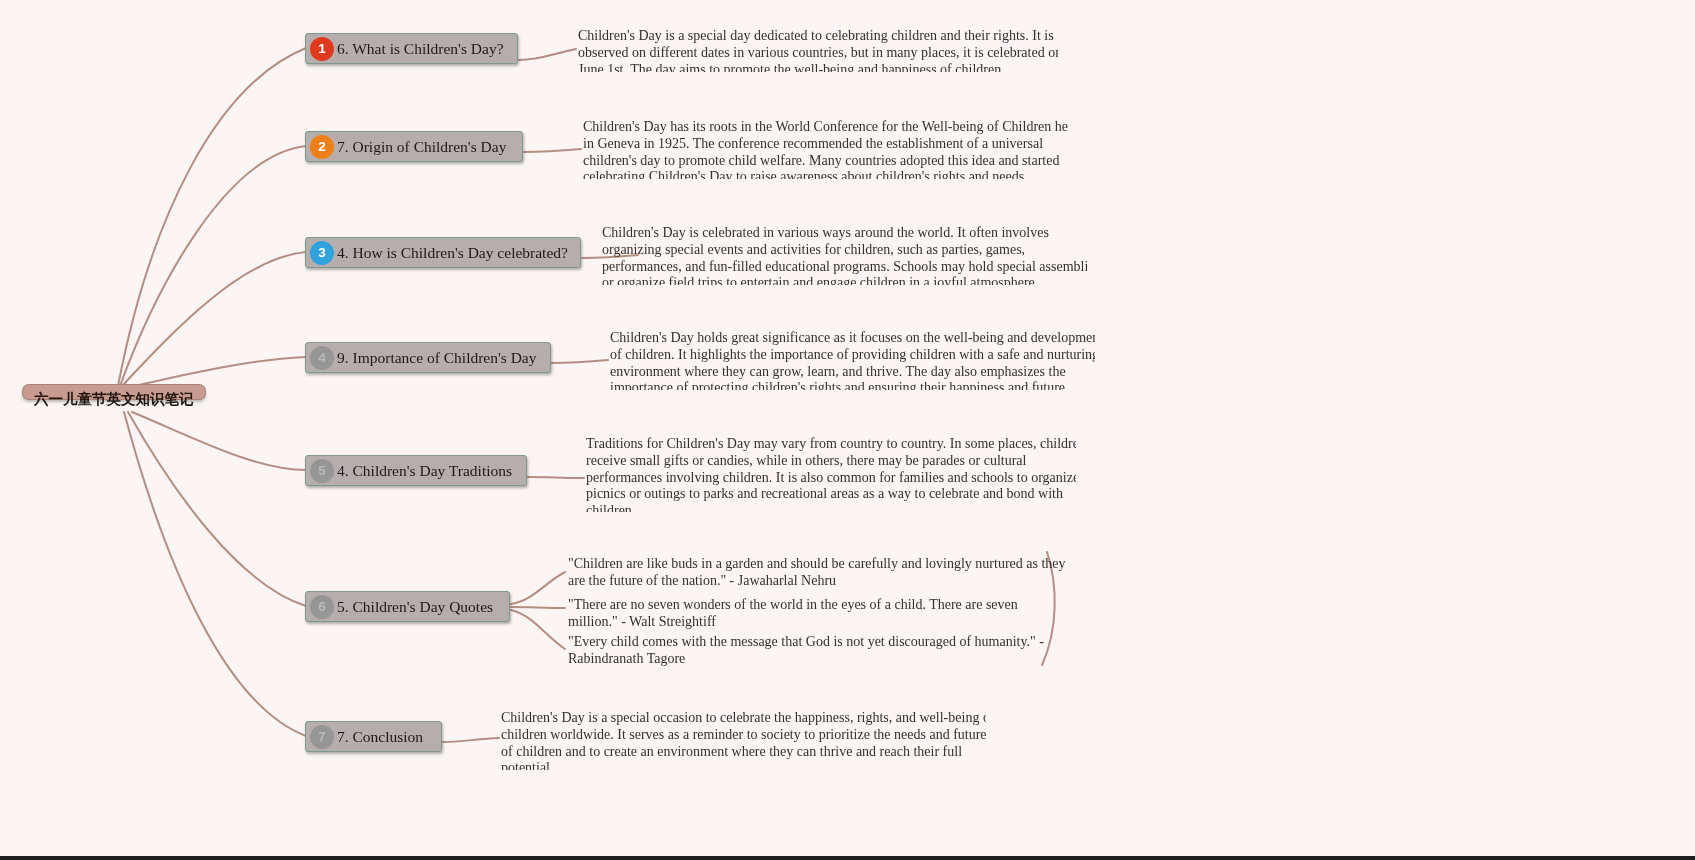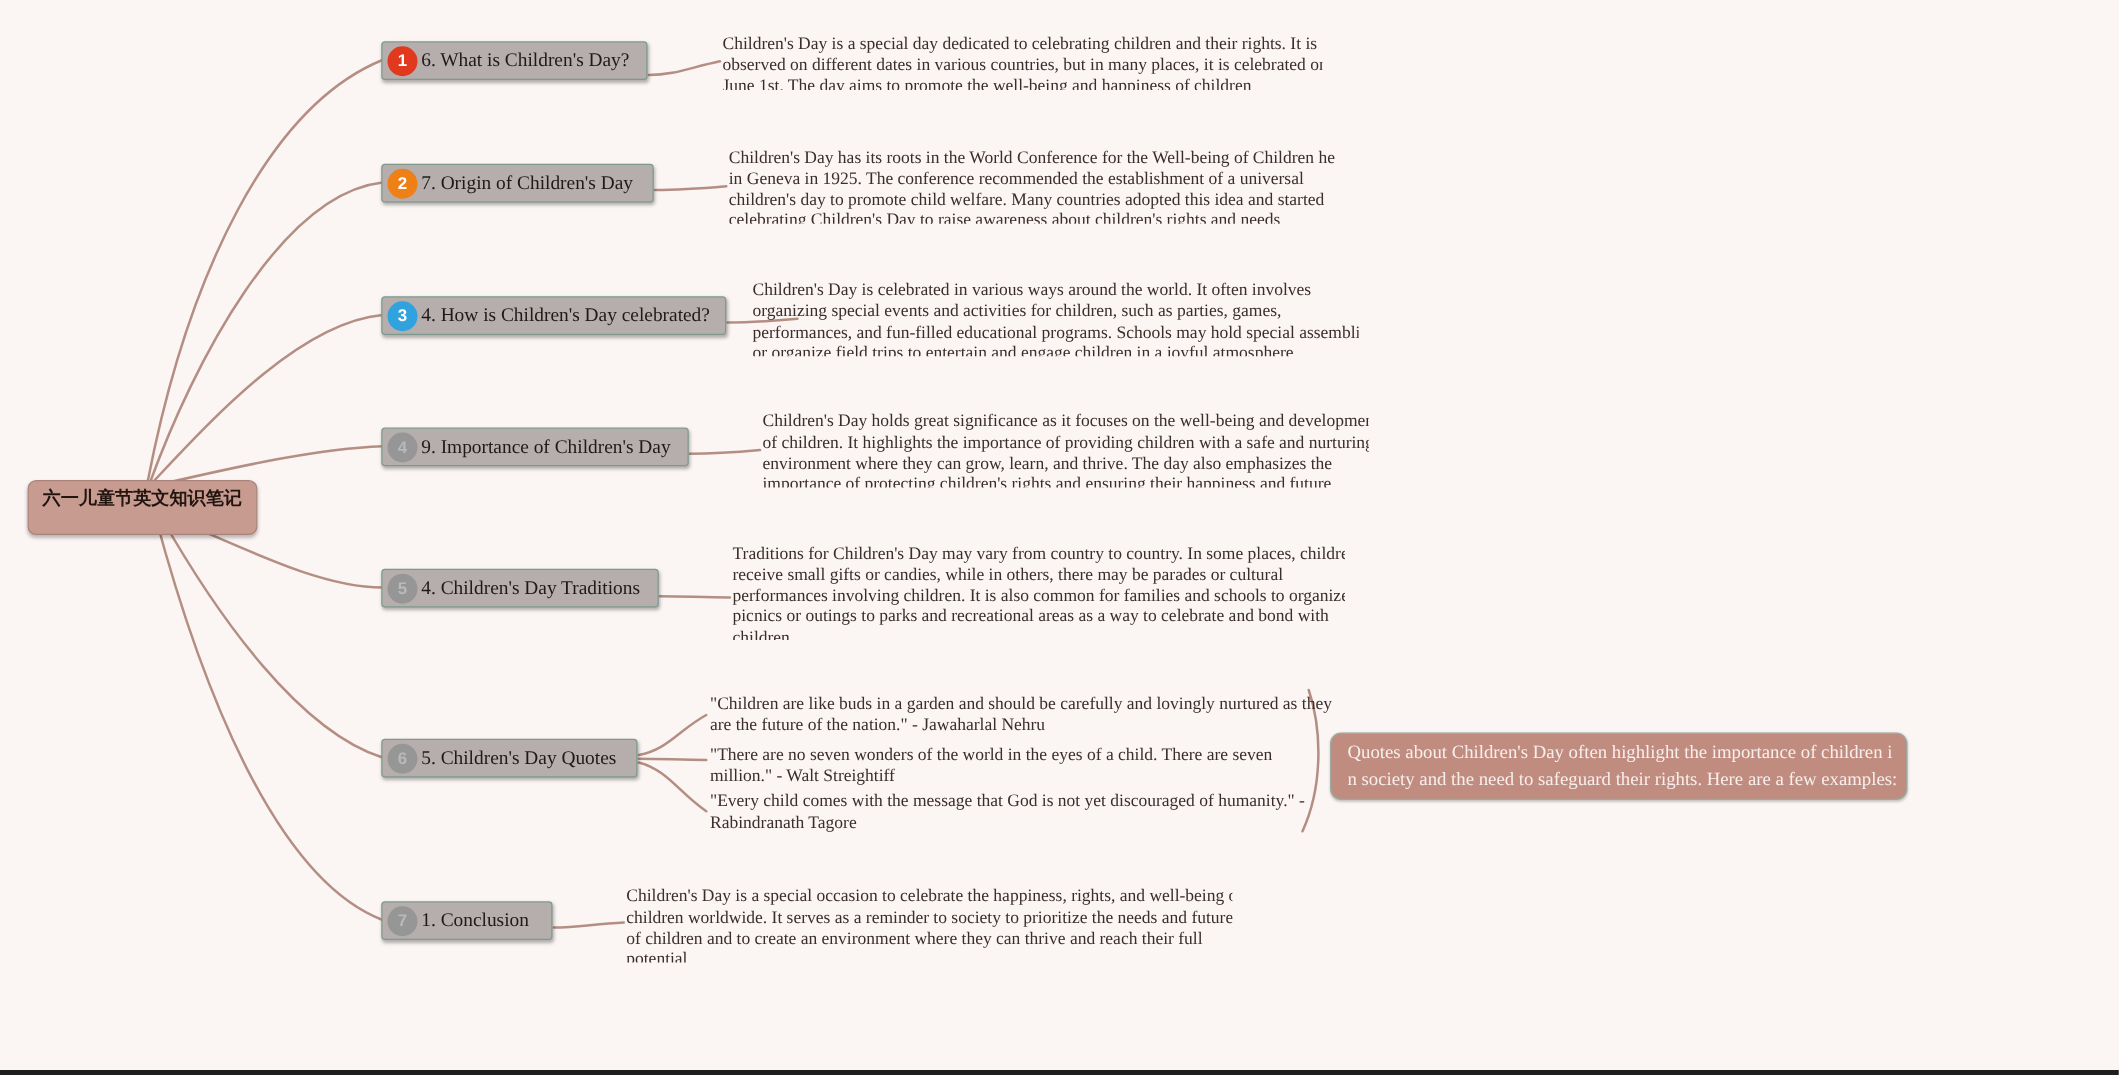--- a/index.html
+++ b/index.html
@@ -6,21 +6,21 @@
   body{
     width:1695px;height:860px;position:relative;overflow:hidden;
     background:var(--page-bg,#fbf5f4);
     font-family:"Liberation Serif", serif;
   }
   #canvas{position:absolute;inset:0;width:1695px;height:860px;}
   svg.connectors{position:absolute;left:0;top:0;pointer-events:none;}
   svg.connectors path{stroke:var(--connector,#b48e82);stroke-width:2;fill:none;stroke-linecap:round;}
 
   .root-node{
-    position:absolute;left:22px;top:384px;height:44px;line-height:28px;
+    position:absolute;left:22px;top:384px;height:16px;line-height:28px;
     background:var(--root-bg,#c79b90);color:var(--root-text,#221510);
     border:1px solid rgba(0,0,0,0.15);border-radius:7px;
     padding:0 11px;font-family:"Liberation Sans",sans-serif;
     font-size:14.5px;font-weight:bold;box-sizing:border-box;
     box-shadow:0 2px 3px rgba(0,0,0,0.25);white-space:nowrap;
   }
   .node{
     position:absolute;height:31px;line-height:29px;box-sizing:border-box;
     background:var(--node-bg,#b5aeac);border:1px solid var(--node-border,#7d9a8c);
     border-radius:3px;color:var(--node-text,#1f1a17);
@@ -130,26 +130,24 @@
   <div class="node" style="left:305px;top:591px;width:205px">
     <span class="badge" style="background-color: rgb(150, 150, 150); color: rgb(185, 185, 185);">6</span>
     <span>5. Children's Day Quotes</span>
   </div>
   <div class="quote" style="left:568px;top:556px">"Children are like buds in a garden and should be carefully and lovingly nurtured as they
 are the future of the nation." - Jawaharlal Nehru</div>
   <div class="quote" style="left:568px;top:597px">"There are no seven wonders of the world in the eyes of a child. There are seven
 million." - Walt Streightiff</div>
   <div class="quote" style="left:568px;top:634px">"Every child comes with the message that God is not yet discouraged of humanity." -
 Rabindranath Tagore</div>
-  <div class="callout">Quotes about Children's Day often highlight the importance of children i
-n society and the need to safeguard their rights. Here are a few examples:</div>
 
   <div class="node" style="left:305px;top:721px;width:137px">
     <span class="badge" style="background-color: rgb(150, 150, 150); color: rgb(185, 185, 185);">7</span>
-    <span>1. Conclusion</span>
+    <span>7. Conclusion</span>
   </div>
   <div class="detail" style="left:501px;top:710px;width:485px;height:60px">Children's Day is a special occasion to celebrate the happiness, rights, and well-being of
 children worldwide. It serves as a reminder to society to prioritize the needs and future
 of children and to create an environment where they can thrive and reach their full
 potential</div>
 
   <div class="bottom-bar"></div>
 </div>
 
 </body></html>

